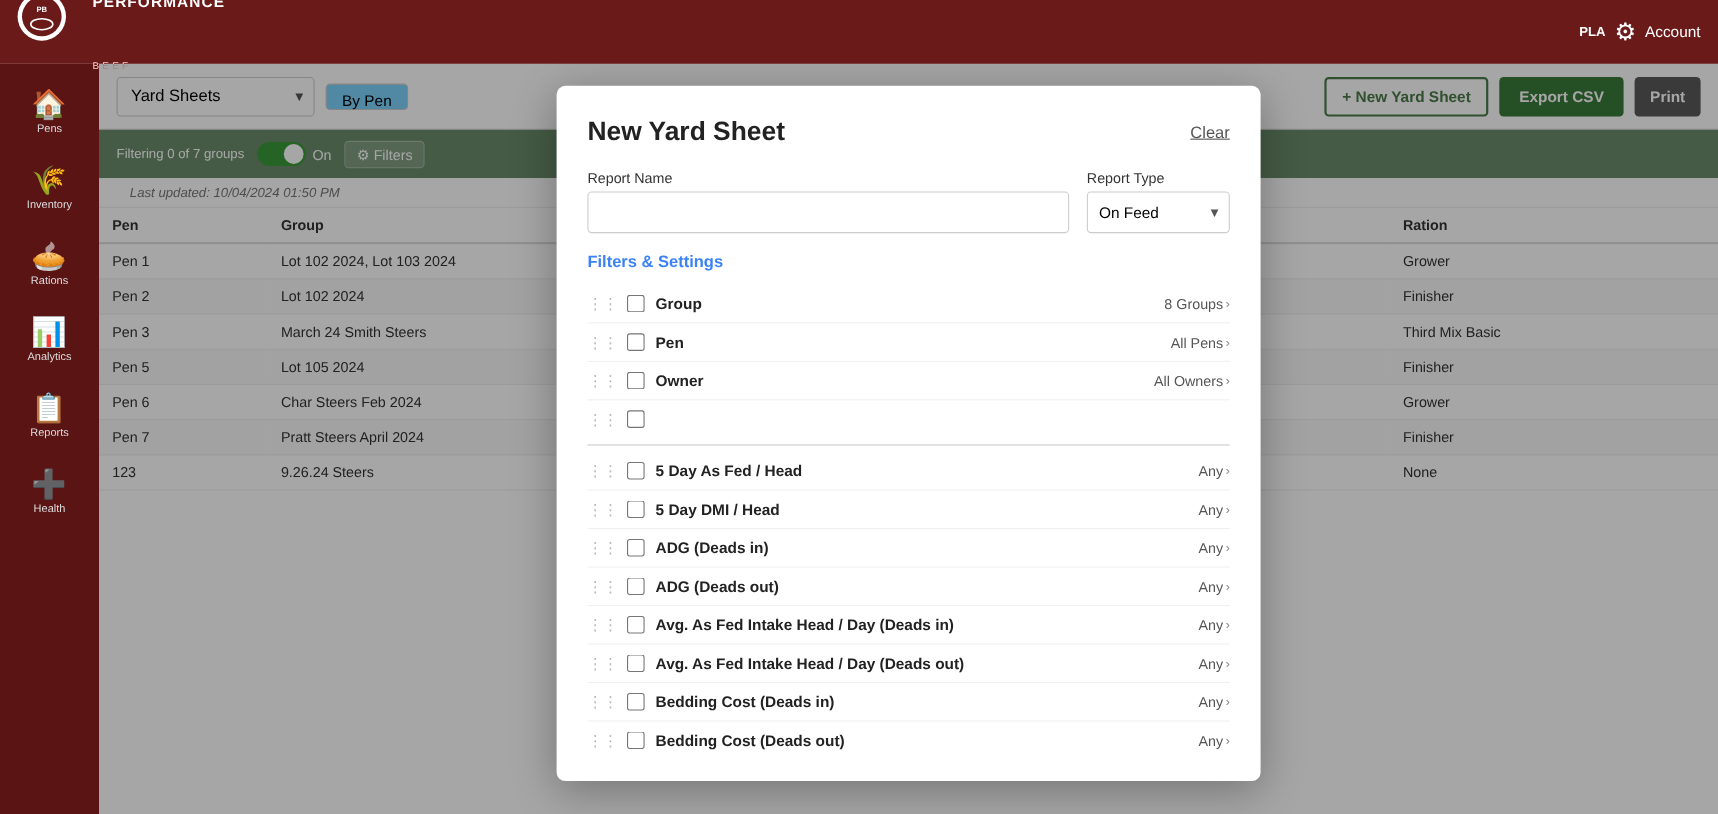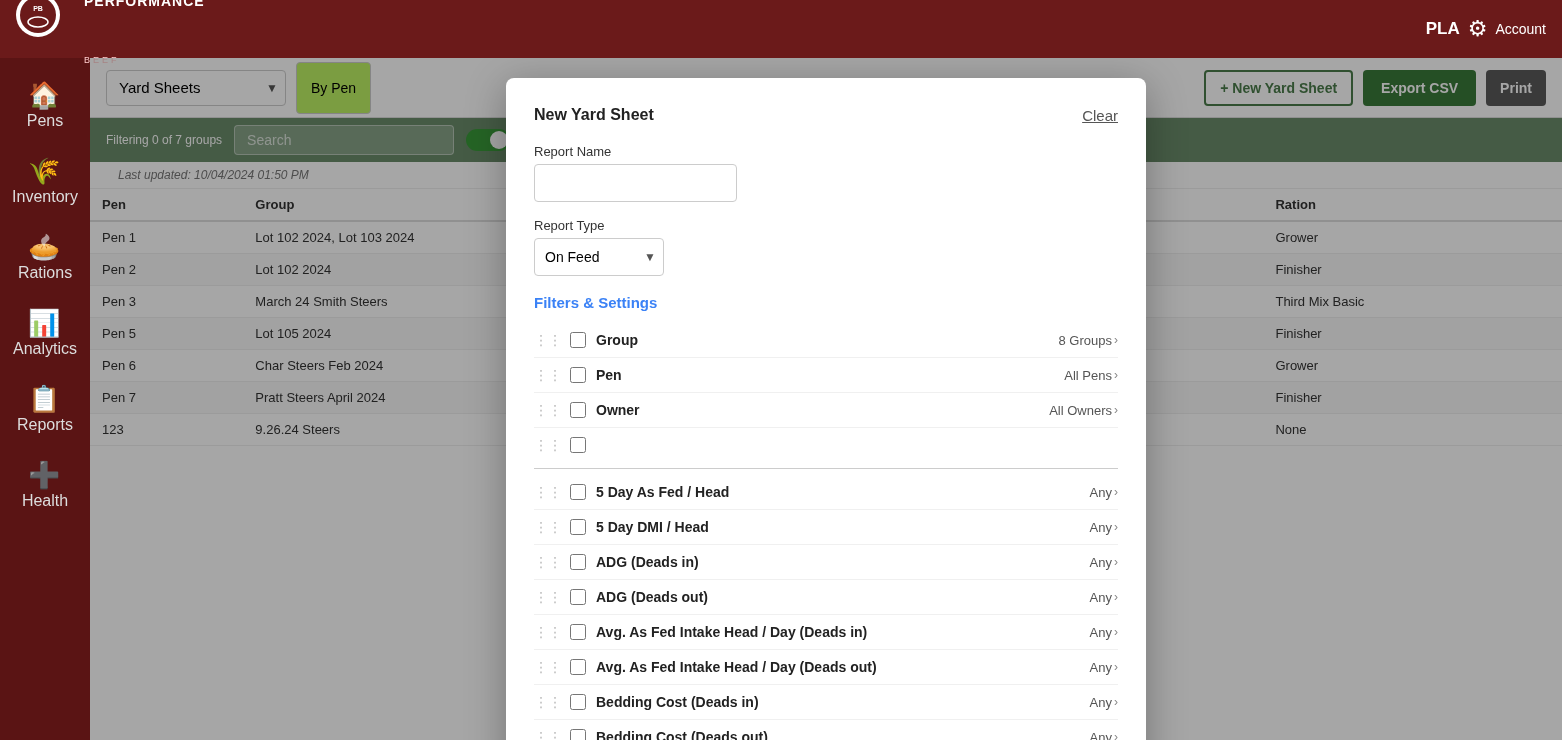--- a/index.html
+++ b/index.html
@@ -77,21 +77,21 @@
       width: 100%;
       display: flex;
       flex-direction: column;
       align-items: center;
       padding: 14px 4px;
       color: #fff;
       cursor: pointer;
       gap: 4px;
     }
     .sidebar-item .icon { font-size: 26px; line-height: 1; }
-    .sidebar-item .label { font-size: 16px; color: #ddd; text-align: right; }
+    .sidebar-item .label { font-size: 10px; color: #ddd; text-align: right; }
 
     
     .content-area {
       flex: 1;
       display: flex;
       flex-direction: column;
       background: #f0f0f0;
       position: relative;
       overflow: hidden;
     }
@@ -125,27 +125,27 @@
     .dropdown-arrow {
       position: absolute;
       right: 8px;
       top: 50%;
       transform: translateY(-50%);
       font-size: 12px;
       color: #555;
       pointer-events: none;
     }
     .by-pen-btn {
-      background: #bef264;
+      background: #7dd3fc;
       border: 1px solid #ccc;
       border-radius: 4px;
       padding: 6px 14px;
       font-size: 14px;
       cursor: pointer;
-      height: 52px;
+      height: 24px;
     }
     .toolbar-spacer { flex: 1; }
     .new-yard-sheet-btn {
       background: #fff;
       border: 2px solid #4a7c4a;
       color: #4a7c4a;
       border-radius: 4px;
       padding: 6px 14px;
       font-size: 14px;
       cursor: pointer;
@@ -287,38 +287,37 @@
       box-shadow: 0 8px 40px rgba(0,0,0,0.3);
       padding: 28px 28px 20px;
     }
     .modal-header {
       display: flex;
       align-items: center;
       justify-content: space-between;
       margin-bottom: 20px;
     }
     .modal-title {
-      font-size: 16px;
+      font-size: 24px;
       font-weight: 600;
       color: #222;
     }
     .clear-btn {
       background: none;
       border: none;
       font-size: 15px;
       color: #555;
       cursor: pointer;
       text-decoration: underline;
     }
     .form-row {
       display: flex;
       gap: 16px;
       margin-bottom: 18px;
       align-items: flex-start;
-      flex-direction: column;
     }
     .form-group {
       display: flex;
       flex-direction: column;
       gap: 5px;
     }
     .form-group.flex1 { flex: 1; }
     .form-label {
       font-size: 13px;
       font-weight: 500;
@@ -401,21 +400,21 @@
         <text x="19" y="15" text-anchor="middle" font-size="7" fill="#fff" font-weight="bold">PB</text>
         <ellipse cx="19" cy="26" rx="10" ry="5" fill="none" stroke="#fff" stroke-width="1.5"></ellipse>
       </svg>
     </div>
     <div>
       <div class="logo-text">PERFORMANCE</div>
       <div class="logo-sub">BEEF</div>
     </div>
   </div>
   <div class="account-area">
-    <span style="font-size:17px;font-weight:600;color:#fff;padding-left:32px;">PLA</span>
+    <span style="font-size:12px;font-weight:600;color:#fff;padding-left:32px;">PLA</span>
     <span class="gear-icon">⚙</span>
     <span class="account-label">Account</span>
   </div>
 </div>
 
 <div class="main-layout">
 
   <div class="sidebar">
     <div class="sidebar-item">
       <span class="icon">🏠</span>
@@ -454,21 +453,20 @@
       </div>
       <button class="by-pen-btn">By Pen</button>
       <div class="toolbar-spacer"></div>
       <button class="new-yard-sheet-btn">+ New Yard Sheet</button>
       <button class="export-csv-btn">Export CSV</button>
       <button class="print-btn">Print</button>
     </div>
 
     <div class="filter-bar">
       <span class="filter-count-text">Filtering 0 of 7 groups</span>
-      <input class="search-box" type="text" placeholder="Search" style="">
       <div class="toggle-switch">
         <div class="toggle-track">
           <div class="toggle-thumb"></div>
         </div>
         <span class="toggle-label">On</span>
       </div>
       <button class="filters-btn">⚙ Filters</button>
     </div>
 
     <div class="table-container">

